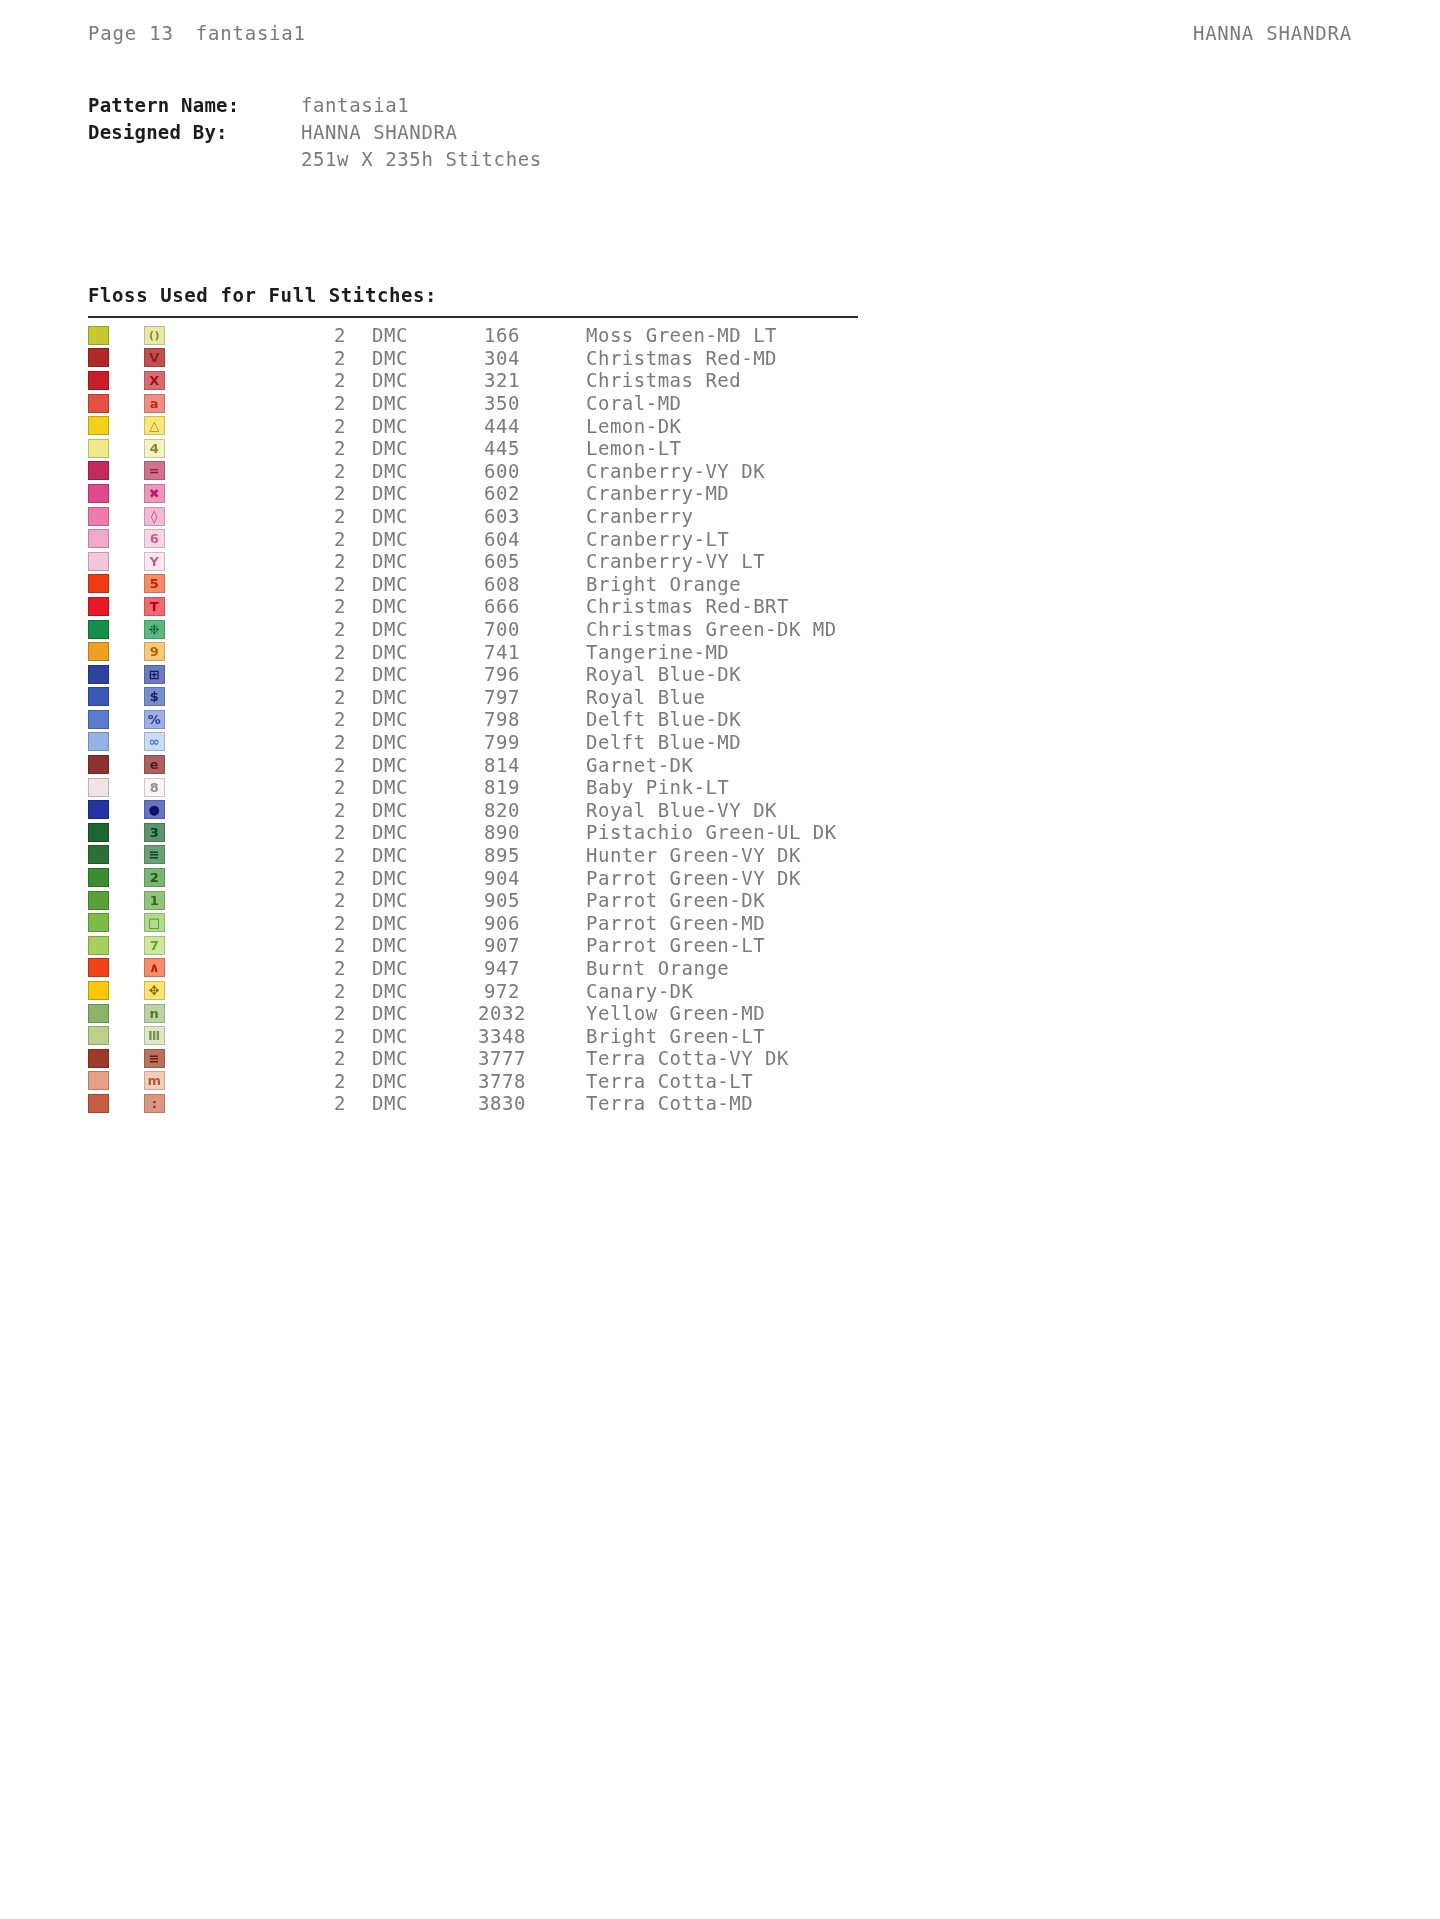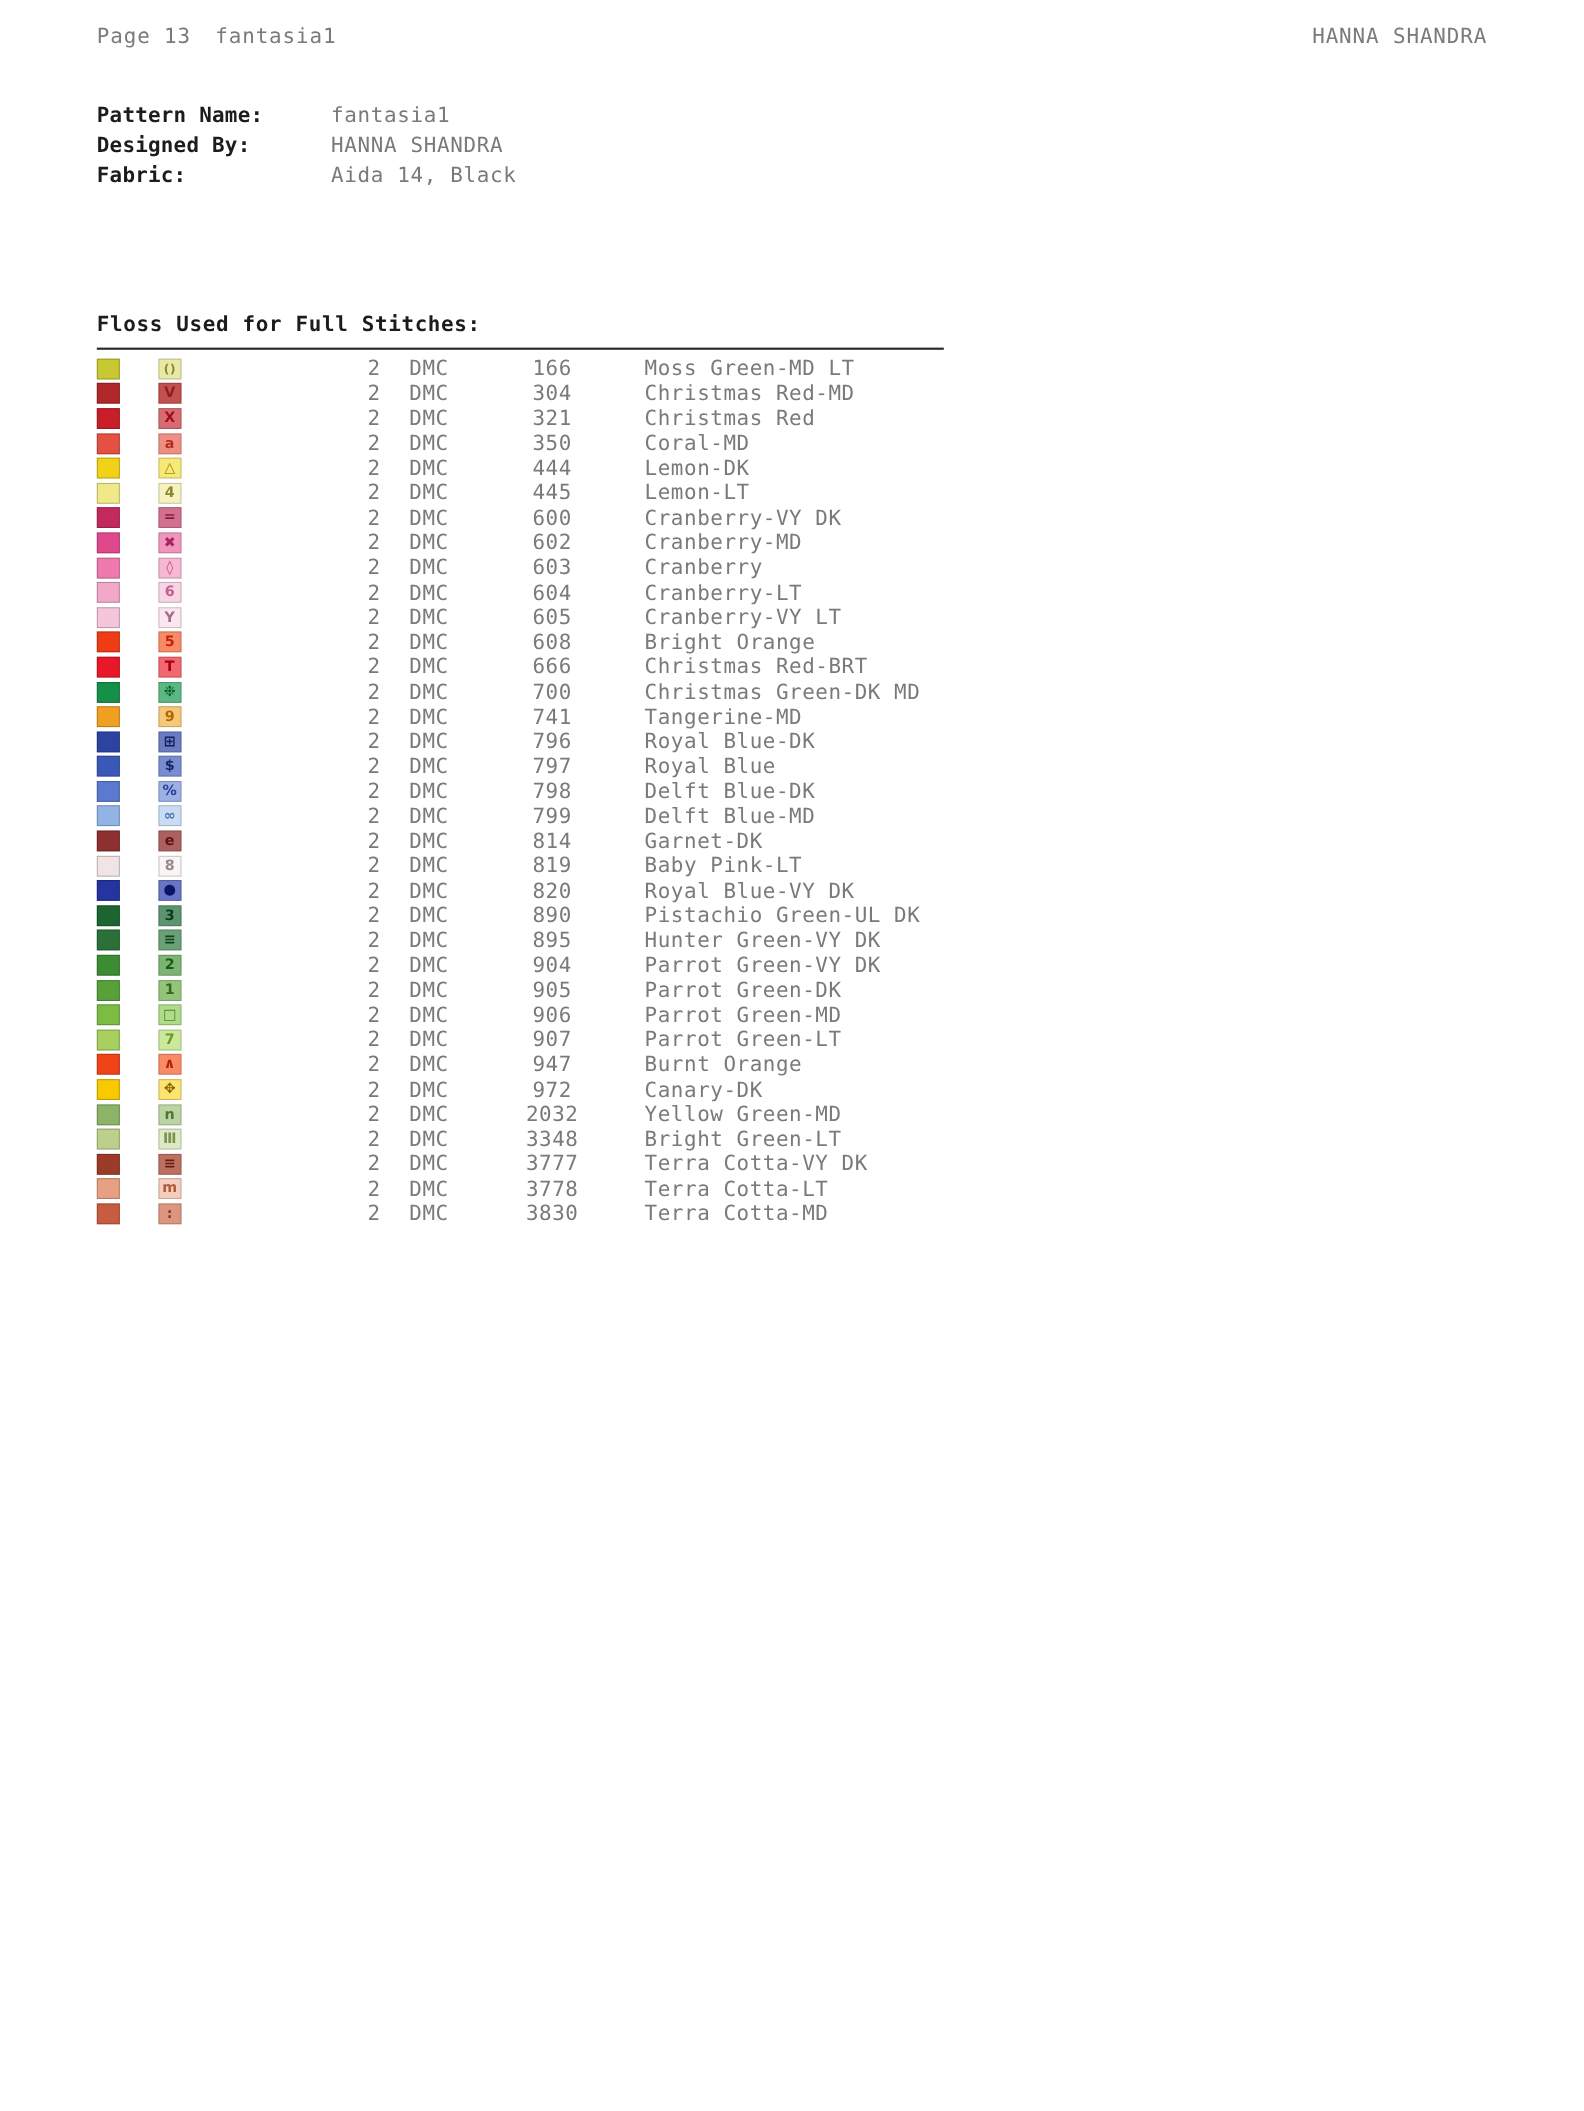--- a/index.html
+++ b/index.html
@@ -170,22 +170,22 @@
   <div class="info-block">
     <div class="info-row">
       <span class="info-label">Pattern Name:</span>
       <span class="info-value">fantasia1</span>
     </div>
     <div class="info-row">
       <span class="info-label">Designed By:</span>
       <span class="info-value">HANNA SHANDRA</span>
     </div>
     <div class="info-row">
-      <span class="info-label">Fabric:</span>
-      <span class="info-value">Aida 14, Black</span>
+      <span class="info-label"></span>
+      <span class="info-value">251w X 235h Stitches</span>
     </div>
   </div>
 
   <div class="section-title">Floss Used for Full Stitches:</div>
 
   <div class="table-wrap">
     <div class="rule"></div>
     <div id="floss-rows">
         <div class="floss-row">
           <span class="c-swatch">

